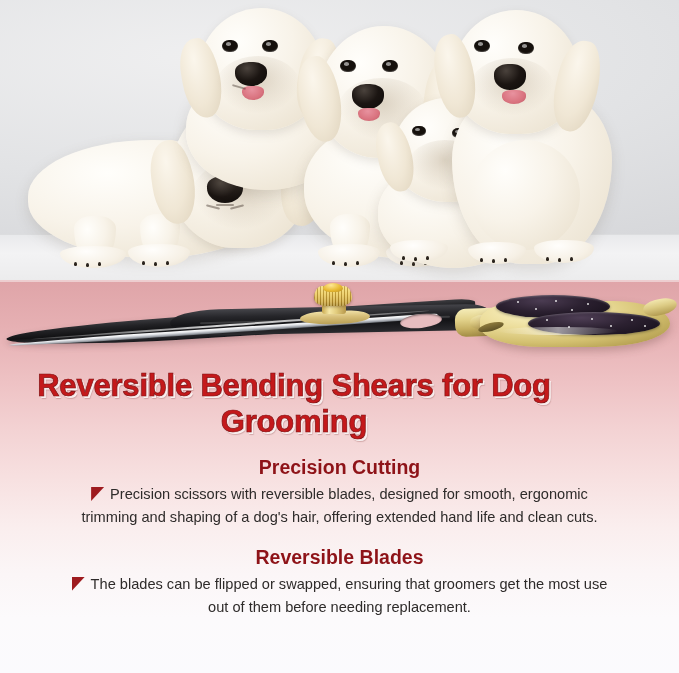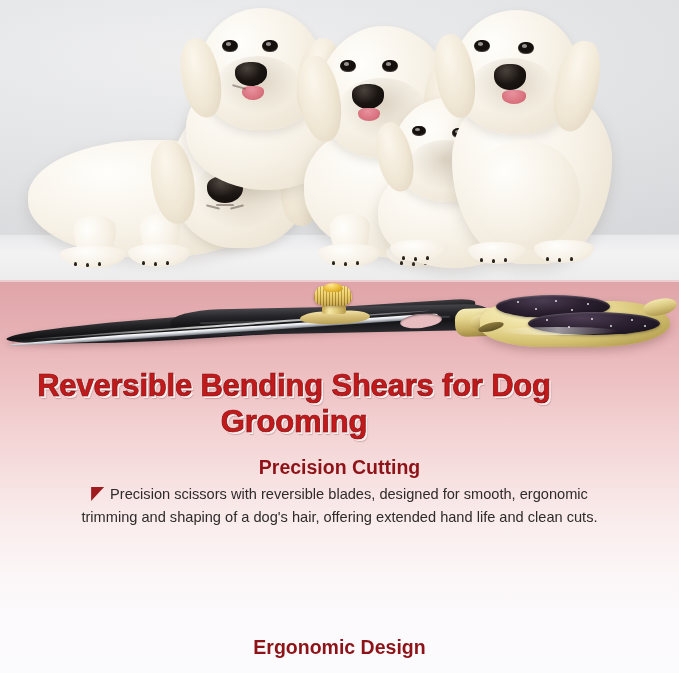--- a/index.html
+++ b/index.html
@@ -396,18 +396,23 @@
 
   <div class="title">Reversible Bending Shears for Dog Grooming</div>
 
   <div class="section s1">
     <div class="sec-head">Precision Cutting</div>
     <div class="sec-body">
       <span class="bullet"></span><span>Precision scissors with reversible blades, designed for smooth, ergonomic trimming and shaping of a dog's hair, offering extended hand life and clean cuts.</span>
     </div>
   </div>
 
+  <div class="section s2">
+    <div class="sec-head">Reversible Blades</div>
+    <div class="sec-body">
+      <span class="bullet"></span><span>The blades can be flipped or swapped, ensuring that groomers get the most use out of them before needing replacement.</span>
+    </div>
+  </div>
 
   <div class="section s3">
-    <div class="sec-head">Ergonomic Design</div>
   </div>
 
 </div>
 
 </body></html>

